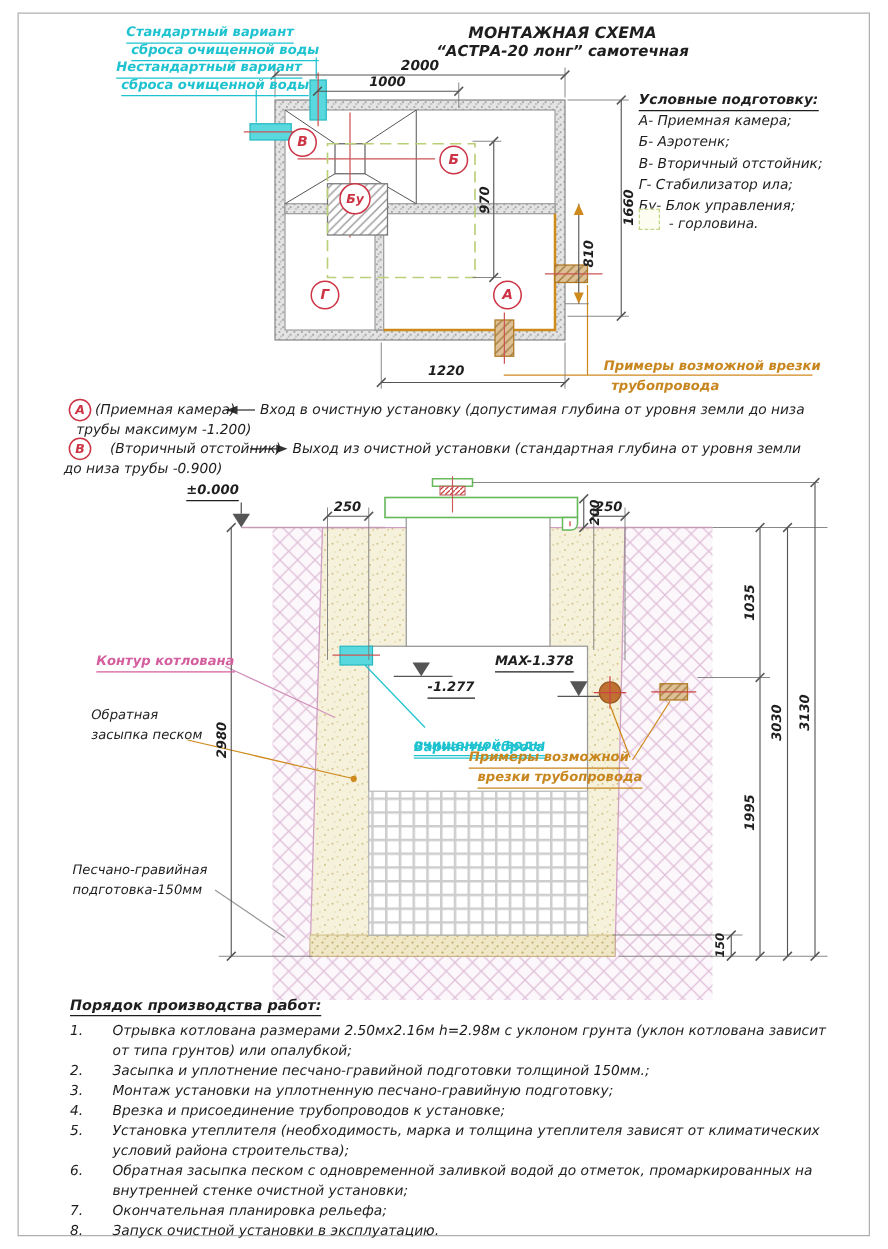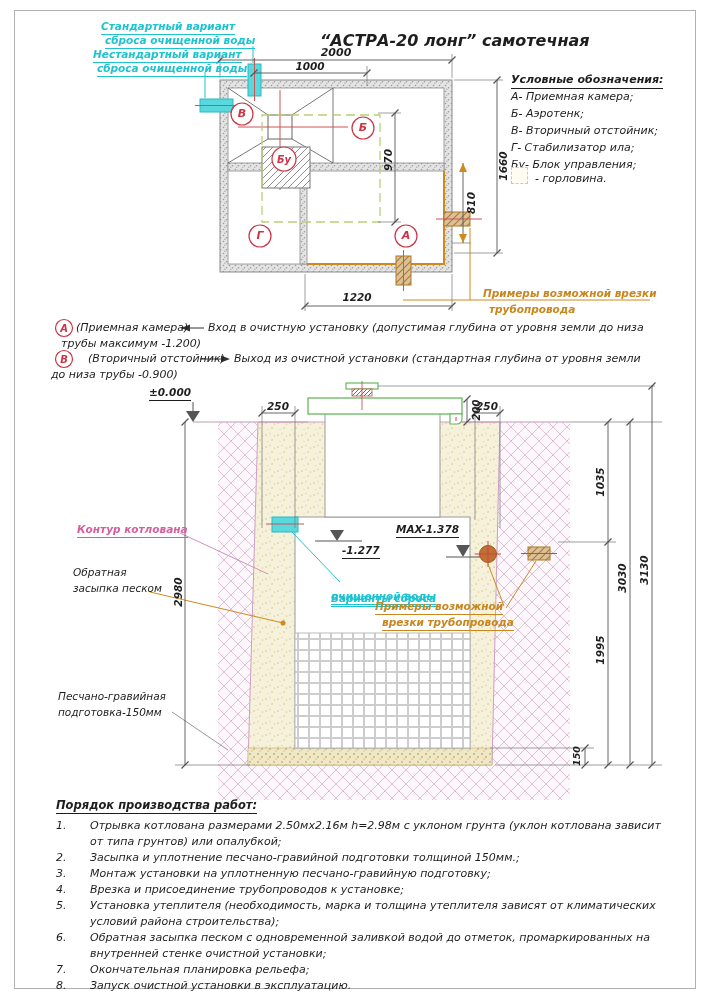--- a/index.html
+++ b/index.html
@@ -1,20 +1,20 @@
 <!DOCTYPE html>
 <html><head>
 <meta charset="utf-8">
 <style>
   html,body{margin:0;padding:0;background:#fff;}
   #canvas{position:relative;width:710px;height:999px;background:#fff;overflow:hidden;}
   .frame{position:absolute;left:14px;top:10px;width:680px;height:977px;border:1.5px solid #b0b0b0;}
   .t{position:absolute;font:italic 11px "DejaVu Sans",sans-serif;color:#1e1e1e;white-space:nowrap;line-height:14px;}
   .b{font-weight:bold;}
-  .s95{font-size:9.5px;} .s10{font-size:10px;} .s105{font-size:10.5px;} .s12{font-size:16px;} .s125{font-size:12.5px;}
+  .s95{font-size:9.5px;} .s10{font-size:10px;} .s105{font-size:10.5px;} .s12{font-size:12px;} .s125{font-size:12.5px;}
   .ctr{text-align:center;}
   .cyan{color:#1fc3cf;} .org{color:#c8861e;text-align:center;} .red{color:#cc3344;} .pink{color:#d45f9e;}
   .ul{border-bottom:1px solid currentColor;padding-bottom:1px;}
   .rot{transform:rotate(-90deg);}
   .w24{width:24px;} .w44{width:44px;} .w50{width:50px;} .w260{width:260px;}
   svg{position:absolute;left:0;top:0;}
   .swatch{position:absolute;left:511px;top:167px;width:15px;height:15px;border:1.5px dashed #c3d78c;background:#fdfdf2;}
   .works{position:absolute;left:56px;top:795px;width:628px;}
   .works-title{font:italic bold 11.5px "DejaVu Sans",sans-serif;color:#1e1e1e;border-bottom:1px solid #1e1e1e;display:inline-block;margin-bottom:4px;padding-bottom:1px;}
   .work-item{display:flex;font:italic 11px "DejaVu Sans",sans-serif;color:#1e1e1e;}
@@ -266,20 +266,21 @@
           <use href="#tk" x="608" y="542"></use>
           <use href="#tk" x="608" y="765"></use>
         <use href="#tk" x="630" y="422"></use>
           <use href="#tk" x="630" y="765"></use>
         <use href="#tk" x="652" y="386"></use>
           <use href="#tk" x="652" y="765"></use>
       </g>
     </g>
   </svg>
 
+  <div class="t b s125 ctr w260" style="left:320px;top:19px;">МОНТАЖНАЯ СХЕМА</div>
   <div class="t b s12 ctr w260" style="left:320px;top:34px;">“АСТРА-20 лонг” самотечная</div>
 
   <div class="t b s105 cyan ul" style="left:101px;top:19px;">Стандартный вариант</div>
   <div class="t b s105 cyan ul" style="left:105px;top:33px;">сброса очищенной воды</div>
   <div class="t b s105 cyan ul" style="left:93px;top:47px;">Нестандартный вариант</div>
   <div class="t b s105 cyan ul" style="left:97px;top:61px;">сброса очищенной воды</div>
 
   <div class="t b ctr w50" style="left:311px;top:46px;">2000</div>
   <div class="t b s105 ctr w50" style="left:285px;top:59px;">1000</div>
   <div class="t b s105 ctr rot" style="left:366px;top:153px;width:44px;">970</div>
@@ -289,21 +290,21 @@
 
   <div class="t b red ctr w24" style="left:230px;top:107px;">В</div>
   <div class="t b red ctr w24" style="left:351px;top:121px;">Б</div>
   <div class="t b red ctr w24 s10" style="left:272px;top:153px;">Бу</div>
   <div class="t b red ctr w24" style="left:248px;top:229px;">Г</div>
   <div class="t b red ctr w24" style="left:394px;top:229px;">А</div>
 
   <div class="t b s105 org" style="left:483px;top:286px;">Примеры возможной врезки</div>
   <div class="t b s105 org" style="left:489px;top:302px;">трубопровода</div>
 
-  <div class="t b ul" style="left:511px;top:73px;">Условные обозначения:</div>
+  <div class="t b ul" style="left:511px;top:73px;">Условные подготовку:</div>
   <div class="t" style="left:511px;top:90px;">А- Приемная камера;</div>
   <div class="t" style="left:511px;top:107px;">Б- Аэротенк;</div>
   <div class="t" style="left:511px;top:124px;">В- Вторичный отстойник;</div>
   <div class="t" style="left:511px;top:141px;">Г- Стабилизатор ила;</div>
   <div class="t" style="left:511px;top:158px;">Бу- Блок управления;</div>
   <div class="swatch"></div>
   <div class="t" style="left:535px;top:172px;">- горловина.</div>
 
   <div class="t b red s10 ctr" style="left:57px;top:322px;width:14px;">А</div>
   <div class="t" style="left:76px;top:321px;">(Приемная камера)</div>

